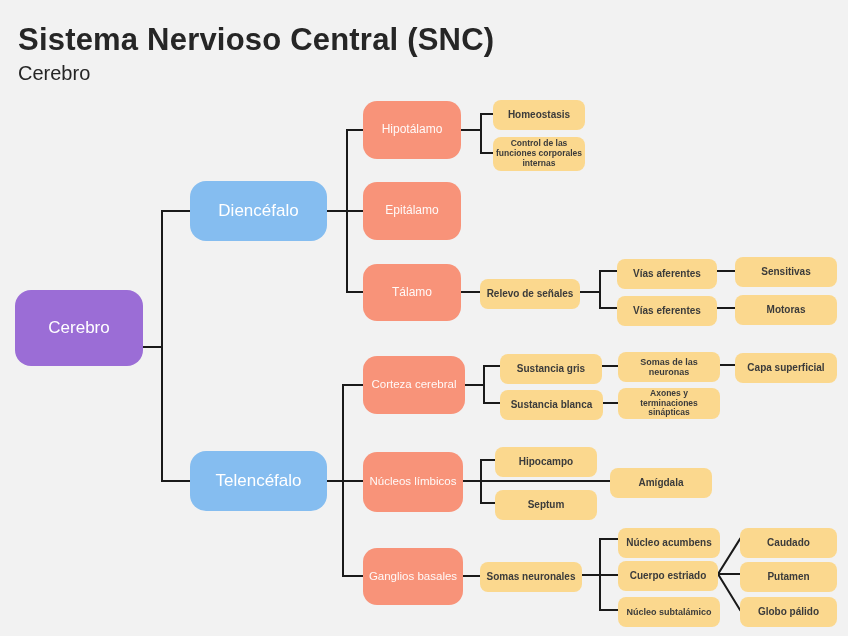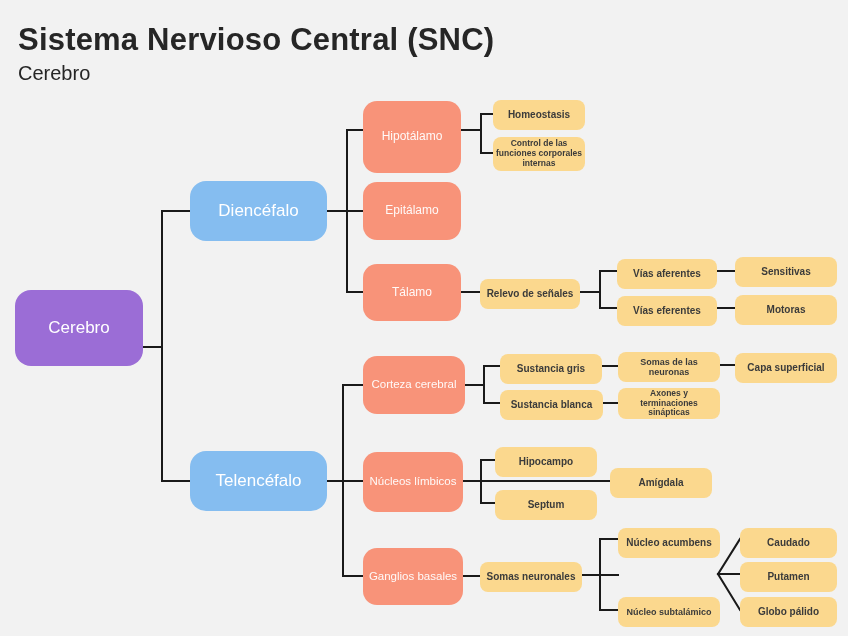--- a/index.html
+++ b/index.html
@@ -83,21 +83,21 @@
   </svg>
 
   <div class="title">Sistema Nervioso Central (SNC)</div>
   <div class="subtitle">Cerebro</div>
 
   <div class="node purple" style="left:15px;top:290px;width:128px;height:76px">Cerebro</div>
 
   <div class="node blue" style="left:190px;top:181px;width:137px;height:60px">Diencéfalo</div>
   <div class="node blue" style="left:190px;top:451px;width:137px;height:60px">Telencéfalo</div>
 
-  <div class="node salmon" style="left:363px;top:101px;width:98px;height:72px">Hipotálamo</div>
+  <div class="node salmon" style="left:363px;top:101px;width:98px;height:58px">Hipotálamo</div>
   <div class="node salmon" style="left:363px;top:182px;width:98px;height:58px">Epitálamo</div>
   <div class="node salmon" style="left:363px;top:264px;width:98px;height:57px">Tálamo</div>
   <div class="node salmon f115" style="left:363px;top:356px;width:102px;height:58px">Corteza cerebral</div>
   <div class="node salmon f115" style="left:363px;top:452px;width:100px;height:60px">Núcleos límbicos</div>
   <div class="node salmon f115" style="left:363px;top:548px;width:100px;height:57px">Ganglios basales</div>
 
   <div class="node leaf" style="left:493px;top:100px;width:92px;height:27px">Homeostasis</div>
   <div class="node leaf f85" style="left:493px;top:137px;width:92px;height:34px">Control de las funciones corporales internas</div>
   <div class="node leaf" style="left:480px;top:279px;width:100px;height:26px">Relevo de señales</div>
   <div class="node leaf" style="left:617px;top:259px;width:100px;height:24px">Vías aferentes</div>
@@ -107,18 +107,19 @@
   <div class="node leaf" style="left:500px;top:354px;width:102px;height:25px">Sustancia gris</div>
   <div class="node leaf" style="left:500px;top:390px;width:103px;height:26px">Sustancia blanca</div>
   <div class="node leaf f9" style="left:618px;top:352px;width:102px;height:27px">Somas de las neuronas</div>
   <div class="node leaf" style="left:735px;top:353px;width:102px;height:25px">Capa superficial</div>
   <div class="node leaf f85" style="left:618px;top:388px;width:102px;height:31px">Axones y terminaciones sinápticas</div>
   <div class="node leaf" style="left:495px;top:447px;width:102px;height:26px">Hipocampo</div>
   <div class="node leaf" style="left:610px;top:468px;width:102px;height:25px">Amígdala</div>
   <div class="node leaf" style="left:495px;top:490px;width:102px;height:27px">Septum</div>
   <div class="node leaf" style="left:480px;top:562px;width:102px;height:26px">Somas neuronales</div>
   <div class="node leaf" style="left:618px;top:528px;width:102px;height:23px">Núcleo acumbens</div>
+  <div class="node leaf" style="left:618px;top:561px;width:100px;height:27px">Cuerpo estriado</div>
   <div class="node leaf f9" style="left:618px;top:597px;width:102px;height:14px">Núcleo subtalámico</div>
   <div class="node leaf" style="left:740px;top:528px;width:97px;height:23px">Caudado</div>
   <div class="node leaf" style="left:740px;top:562px;width:97px;height:25px">Putamen</div>
   <div class="node leaf" style="left:740px;top:597px;width:97px;height:25px">Globo pálido</div>
 
 </div>
 
 </body></html>

